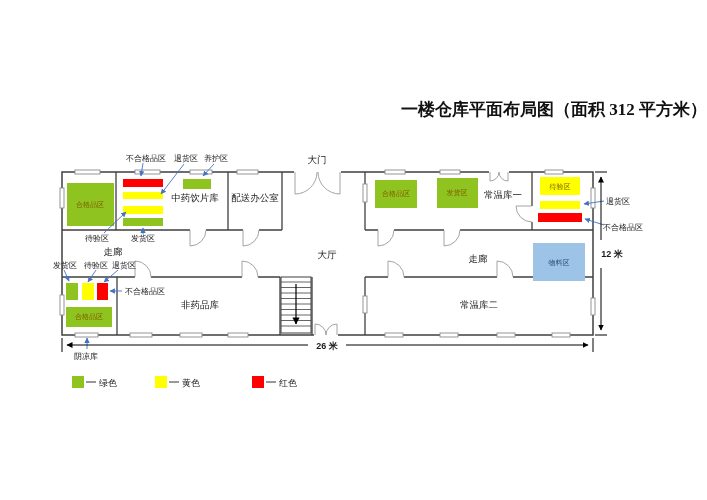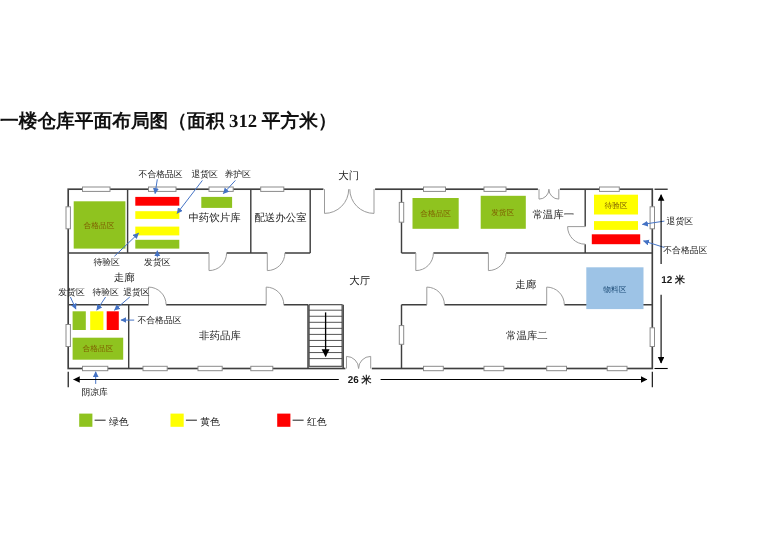--- a/index.html
+++ b/index.html
@@ -1,18 +1,18 @@
 <!DOCTYPE html>
 <html><head>
 <meta charset="utf-8">
 <style>
   html,body{margin:0;padding:0;background:#ffffff;}
   .page{position:relative;width:707px;height:500px;background:#ffffff;overflow:hidden;
         font-family:"Liberation Sans",sans-serif;}
-  .title{position:absolute;left:0;top:98px;width:707px;text-align:left;
+  .title{position:absolute;left:0;top:98px;width:707px;text-align:right;
          font-family:"Liberation Serif",serif;font-weight:bold;font-size:17px;color:#111;}
   svg{position:absolute;left:0;top:0;}
   svg text{font-family:"Liberation Sans",sans-serif;fill:#1a1a1a;}
   .roomlbl{font-size:9.5px;}
   .smalllbl{font-size:8px;}
   .boxlbl{font-size:7px;fill:#7f6000;}
   .dimlbl{font-size:9px;font-weight:bold;}
   .leglbl{font-size:9px;}
 </style>
 </head>

